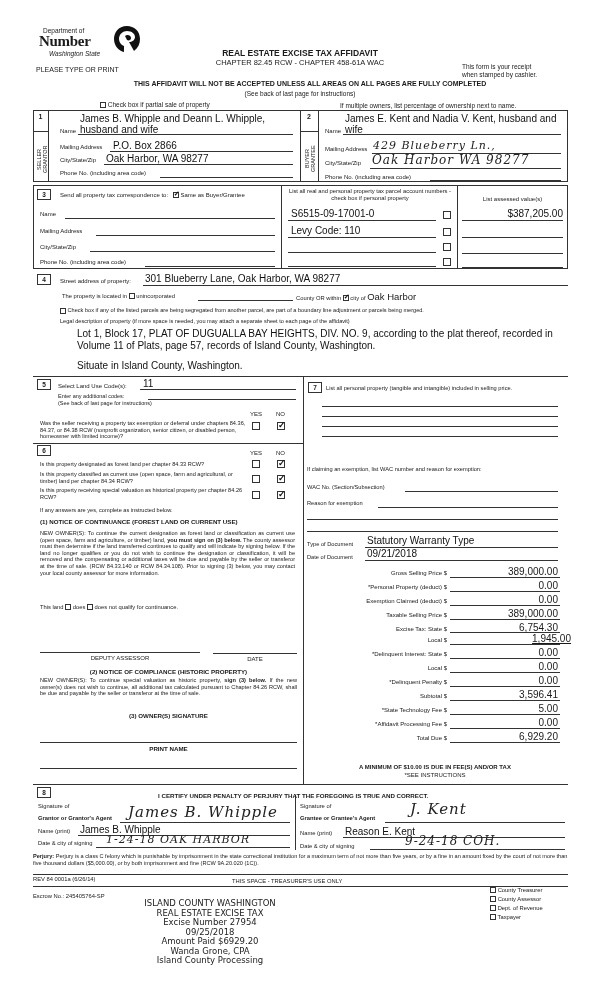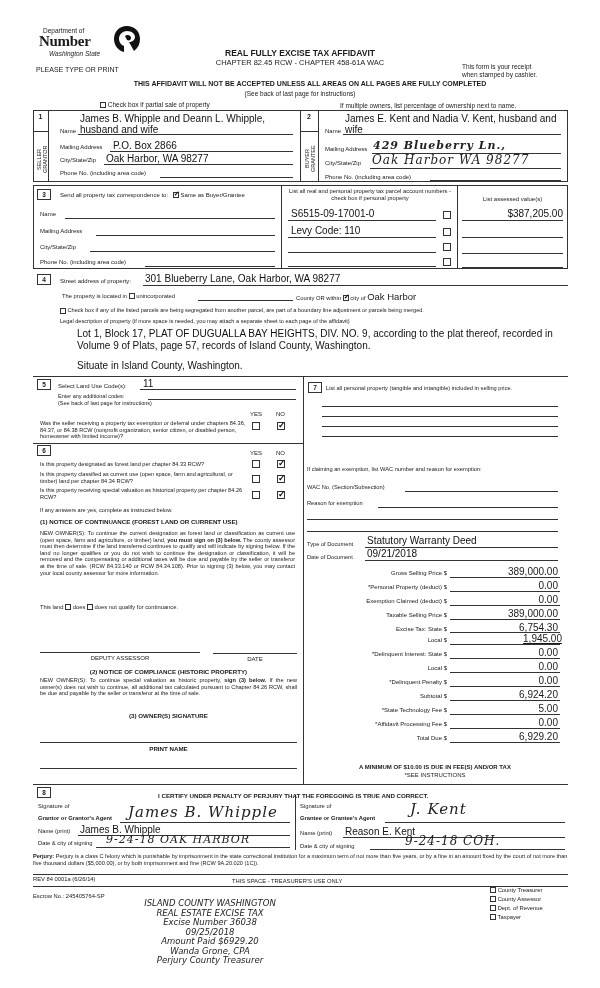--- a/index.html
+++ b/index.html
@@ -34,21 +34,21 @@
   <div class="abs t6" style="left:6px; top:3px; font-size:6.5px;">Department of</div>
   <div class="abs" style="left:2px; top:9px; font-family:'Liberation Serif', serif; font-weight:bold; font-size:15px; letter-spacing:-0.3px;">Number</div>
   <div class="abs" style="left:12px; top:26px; font-size:6.5px; font-style:italic;">Washington State</div>
   <svg class="abs" style="left:75px; top:0px;" width="30" height="30" viewBox="0 0 30 30">
     <path d="M15 2 C6 2 2 9 2 15 C2 22 7 27 12 28 L12 22 C9 21 7 18 7 15 C7 10 11 7 15 7 C20 7 23 10 23 13 C23 16 20 18 17 18 L22 27 C26 24 28 20 28 15 C28 7 22 2 15 2 Z" fill="#111"></path>
     <path d="M13 12 C15 10 19 11 19 14 C19 16 17 17 15 16 Z" fill="#111"></path>
   </svg>
 </div>
 <div class="abs" style="left:36px; top:66px; font-size:7px;">PLEASE TYPE OR PRINT</div>
 
-<div class="abs center" style="left:150px; top:48px; width:300px; font-size:8.5px; font-weight:bold;">REAL FULLY EXCISE TAX AFFIDAVIT</div>
+<div class="abs center" style="left:150px; top:48px; width:300px; font-size:8.5px; font-weight:bold;">REAL ESTATE EXCISE TAX AFFIDAVIT</div>
 <div class="abs center" style="left:150px; top:58px; width:300px; font-size:7.5px;">CHAPTER 82.45 RCW - CHAPTER 458-61A WAC</div>
 <div class="abs" style="left:462px; top:63px; font-size:6.5px;">This form is your receipt</div>
 <div class="abs" style="left:462px; top:71px; font-size:6.5px;">when stamped by cashier.</div>
 <div class="abs center" style="left:50px; top:80px; width:520px; font-size:7px; font-weight:bold;">THIS AFFIDAVIT WILL NOT BE ACCEPTED UNLESS ALL AREAS ON ALL PAGES ARE FULLY COMPLETED</div>
 <div class="abs center" style="left:150px; top:90px; width:300px; font-size:6.5px;">(See back of last page for instructions)</div>
 
 <div class="abs" style="left:100px; top:101px; font-size:6.5px;">
   <span class="cb"></span>
   <span>Check box if partial sale of property</span>
 </div>
@@ -78,21 +78,21 @@
 <div class="vline" style="left:318px; top:110px; height:72px;"></div>
 <div class="line" style="left:300px; top:131px; width:18px;"></div>
 <div class="abs b t7 center" style="left:300px; top:113px; width:18px;">2</div>
 <div class="vert" style="left:304px; top:140px; height:38px; width:10px;">BUYER GRANTEE</div>
 
 <div class="abs fill" style="left:345px; top:113px;">James E. Kent and Nadia V. Kent, husband and</div>
 <div class="abs t6" style="left:325px; top:128px;">Name</div>
 <div class="abs fill" style="left:345px; top:124px;">wife</div>
 <div class="line" style="left:343px; top:134px; width:218px;"></div>
 <div class="abs t6" style="left:325px; top:146px;">Mailing Address</div>
-<div class="abs hand" style="left:373px; top:139px;font-weight:bold;">429 Blueberry Ln.,</div>
+<div class="abs hand" style="left:373px; top:139px;">429 Blueberry Ln.,</div>
 <div class="line" style="left:372px; top:153px; width:189px;"></div>
 <div class="abs t6" style="left:325px; top:160px;">City/State/Zip</div>
 <div class="abs hand" style="left:372px; top:153px; font-size:12px;">Oak Harbor WA 98277</div>
 <div class="line" style="left:370px; top:168px; width:191px;"></div>
 <div class="abs t6" style="left:325px; top:174px;">Phone No. (including area code)</div>
 <div class="line" style="left:430px; top:180px; width:131px;"></div>
 
 <div class="box" style="left:33px; top:185px; width:535px; height:84px;"></div>
 <div class="vline" style="left:281px; top:185px; height:84px;"></div>
 <div class="vline" style="left:457px; top:185px; height:84px;"></div>
@@ -150,21 +150,21 @@
   <span>city of</span>
   <span style="font-size:9.5px;">Oak Harbor</span>
 </div>
 
 <div class="abs" style="left:60px; top:307px; font-size:5.6px;">
   <span class="cb"></span>
   <span>Check box if any of the listed parcels are being segregated from another parcel, are part of a boundary line adjustment or parcels being merged.</span>
 </div>
 <div class="abs" style="left:60px; top:318px; font-size:5.6px;">Legal description of property (if more space is needed, you may attach a separate sheet to each page of the affidavit)</div>
 <div class="abs fill" style="left:77px; top:328px; font-size:10px;">Lot 1, Block 17, PLAT OF DUGUALLA BAY HEIGHTS, DIV. NO. 9, according to the plat thereof, recorded in</div>
-<div class="abs fill" style="left:77px; top:340px; font-size:10px;">Volume 9 of Plats, page 57, records of Island County, Washington.</div>
+<div class="abs fill" style="left:77px; top:340px; font-size:10px;">Volume 11 of Plats, page 57, records of Island County, Washington.</div>
 <div class="abs fill" style="left:77px; top:360px; font-size:10px;">Situate in Island County, Washington.</div>
 
 <div class="line" style="left:33px; top:376px; width:535px;"></div>
 <div class="vline" style="left:303px; top:376px; height:408px;"></div>
 
 <div class="numbox" style="left:37px; top:379px;">5</div>
 <div class="abs t6" style="left:58px; top:383px;">Select Land Use Code(s):</div>
 <div class="abs fill" style="left:143px; top:378px;">11</div>
 <div class="line" style="left:140px; top:389px; width:156px;"></div>
 <div class="abs t5" style="left:58px; top:393px;">Enter any additional codes:</div>
@@ -231,21 +231,21 @@
 
 <div class="abs" style="left:307px; top:466px; font-size:5.7px;">If claiming an exemption, list WAC number and reason for exemption:</div>
 <div class="abs" style="left:307px; top:484px; font-size:5.7px;">WAC No. (Section/Subsection)</div>
 <div class="line" style="left:405px; top:491px; width:153px;"></div>
 <div class="abs" style="left:307px; top:500px; font-size:5.7px;">Reason for exemption</div>
 <div class="line" style="left:378px; top:507px; width:180px;"></div>
 <div class="line" style="left:307px; top:519px; width:251px;"></div>
 <div class="line" style="left:307px; top:531px; width:251px;"></div>
 
 <div class="abs" style="left:307px; top:541px; font-size:5.7px;">Type of Document</div>
-<div class="abs fill" style="left:367px; top:535px;">Statutory Warranty Deed</div>
+<div class="abs fill" style="left:367px; top:535px;">Statutory Warranty Type</div>
 <div class="line" style="left:365px; top:547px; width:193px;"></div>
 <div class="abs" style="left:307px; top:554px; font-size:5.7px;">Date of Document</div>
 <div class="abs fill" style="left:367px; top:548px;">09/21/2018</div>
 <div class="line" style="left:365px; top:560px; width:193px;"></div>
 
 <div class="abs" style="left:307px; top:566px; width:255px; height:180px;">
   <div class="amt-label" style="left:0px; top:4px;">Gross Selling Price $</div>
   <div class="amt-val" style="left:171px; top:0px;">389,000.00</div>
   <div class="line" style="left:143px; top:11px; width:110px;"></div>
 
@@ -259,37 +259,37 @@
 
   <div class="amt-label" style="left:0px; top:46px;">Taxable Selling Price $</div>
   <div class="amt-val" style="left:171px; top:42px;">389,000.00</div>
   <div class="line" style="left:143px; top:53px; width:110px;"></div>
 
   <div class="amt-label" style="left:0px; top:60px;">Excise Tax:  State $</div>
   <div class="amt-val" style="left:171px; top:56px;">6,754.30</div>
   <div class="line" style="left:143px; top:66px; width:110px;"></div>
 
   <div class="amt-label" style="left:0px; top:71px;">Local $</div>
-  <div class="amt-val" style="left:175px; top:67px;text-decoration:underline;">1,945.00</div>
+  <div class="amt-val" style="left:184px; top:67px;text-decoration:underline;">1,945.00</div>
   <div class="line" style="left:143px; top:78px; width:110px;"></div>
 
   <div class="amt-label" style="left:0px; top:85px;">*Delinquent Interest:  State $</div>
   <div class="amt-val" style="left:171px; top:81px;">0.00</div>
   <div class="line" style="left:143px; top:92px; width:110px;"></div>
 
   <div class="amt-label" style="left:0px; top:99px;">Local $</div>
   <div class="amt-val" style="left:171px; top:95px;">0.00</div>
   <div class="line" style="left:143px; top:106px; width:110px;"></div>
 
   <div class="amt-label" style="left:0px; top:113px;">*Delinquent Penalty $</div>
   <div class="amt-val" style="left:171px; top:109px;">0.00</div>
   <div class="line" style="left:143px; top:120px; width:110px;"></div>
 
   <div class="amt-label" style="left:0px; top:127px;">Subtotal $</div>
-  <div class="amt-val" style="left:171px; top:123px;">6,924.20</div>
+  <div class="amt-val" style="left:171px; top:123px;">3,596.41</div>
   <div class="line" style="left:143px; top:134px; width:110px;"></div>
 
   <div class="amt-label" style="left:0px; top:141px;">*State Technology Fee $</div>
   <div class="amt-val" style="left:171px; top:137px;">5.00</div>
   <div class="line" style="left:143px; top:148px; width:110px;"></div>
 
   <div class="amt-label" style="left:0px; top:155px;">*Affidavit Processing Fee $</div>
   <div class="amt-val" style="left:171px; top:151px;">0.00</div>
   <div class="line" style="left:143px; top:162px; width:110px;"></div>
 
@@ -307,21 +307,21 @@
 <div class="abs b" style="left:158px; top:792px; font-size:6.2px;">I CERTIFY UNDER PENALTY OF PERJURY THAT THE FOREGOING IS TRUE AND CORRECT.</div>
 
 <div class="abs" style="left:38px; top:803px; font-size:5.8px;">Signature of</div>
 <div class="abs b" style="left:38px; top:815px; font-size:5.8px;">Grantor or Grantor's Agent</div>
 <div class="abs hand" style="left:128px; top:803px; font-size:15px;">James B. Whipple</div>
 <div class="line" style="left:120px; top:822px; width:170px;"></div>
 <div class="abs" style="left:38px; top:828px; font-size:5.8px;">Name (print)</div>
 <div class="abs fill" style="left:80px; top:824px;">James B. Whipple</div>
 <div class="line" style="left:78px; top:835px; width:212px;"></div>
 <div class="abs" style="left:38px; top:840px; font-size:5.8px;">Date &amp; city of signing</div>
-<div class="abs hand" style="left:106px; top:833px;">9-24-18   OAK HARBOR</div>
+<div class="abs hand" style="left:106px; top:833px;">1-24-18   OAK HARBOR</div>
 <div class="line" style="left:96px; top:847px; width:194px;"></div>
 
 <div class="abs" style="left:300px; top:803px; font-size:5.8px;">Signature of</div>
 <div class="abs b" style="left:300px; top:815px; font-size:5.8px;">Grantee or Grantee's Agent</div>
 <div class="abs hand" style="left:410px; top:800px; font-size:15px;">J. Kent</div>
 <div class="line" style="left:385px; top:822px; width:180px;"></div>
 <div class="abs" style="left:300px; top:830px; font-size:5.8px;">Name (print)</div>
 <div class="abs fill" style="left:345px; top:826px;">Reason E. Kent</div>
 <div class="line" style="left:343px; top:837px; width:222px;"></div>
 <div class="abs" style="left:300px; top:843px; font-size:5.8px;">Date &amp; city of signing</div>
@@ -337,21 +337,21 @@
 <div class="line" style="left:33px; top:886px; width:535px;"></div>
 <div class="abs" style="left:33px; top:893px; font-size:5.8px;">Escrow No.:  245405764-SP</div>
 
 <div class="abs" style="left:490px; top:886px; font-size:5.8px; line-height:9px;">
   <div><span class="cb"></span> <span>County Treasurer</span></div>
   <div><span class="cb"></span> <span>County Assessor</span></div>
   <div><span class="cb"></span> <span>Dept. of Revenue</span></div>
   <div><span class="cb"></span> <span>Taxpayer</span></div>
 </div>
 
-<div class="abs receipt" style="left:120px; top:899px; width:180px;font-style:italic;">
+<div class="abs receipt" style="left:120px; top:899px; width:180px;">
   <div>ISLAND COUNTY WASHINGTON</div>
   <div>REAL ESTATE EXCISE TAX</div>
-  <div>Excise Number 36038</div>
+  <div>Excise Number 27954</div>
   <div>09/25/2018</div>
   <div>Amount Paid $6929.20</div>
   <div>Wanda Grone, CPA</div>
-  <div>Perjury County Treasurer</div>
+  <div>Island County Processing</div>
 </div>
 
 </body></html>

